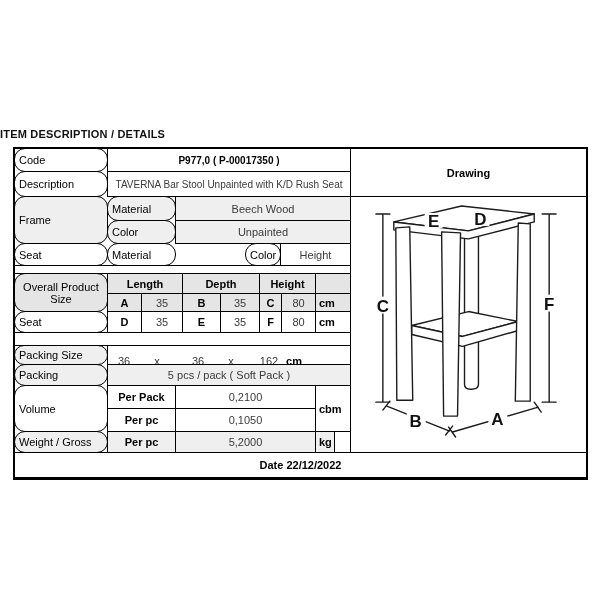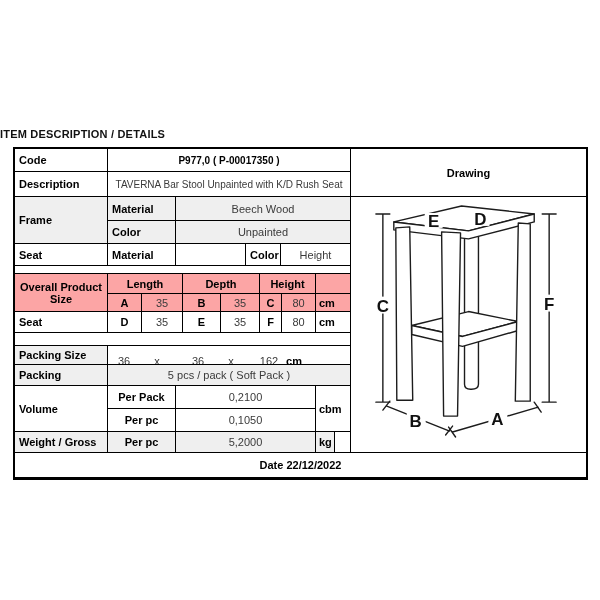--- a/index.html
+++ b/index.html
@@ -2,26 +2,26 @@
 <html><head>
 <meta charset="utf-8">
 <style>
   html,body{margin:0;padding:0;background:#fff;}
   #page{position:relative;width:600px;height:600px;background:#ffffff;overflow:hidden;
         font-family:"Liberation Sans",sans-serif;}
   #doc-title{position:absolute;top:128px;left:0;width:600px;
              font-size:11px;font-weight:bold;color:#111;letter-spacing:.2px;}
   .cell{position:absolute;box-sizing:border-box;border:1px solid #000;
         display:flex;align-items:center;font-size:11px;color:#000;background:#fff;overflow:hidden;}
-  .lbl{font-weight:bold;padding-left:4px;justify-content:flex-start;}
+  .lbl{font-weight:normal;padding-left:4px;justify-content:flex-start;border-radius:11px;}
   .val{justify-content:center;color:#3a3a3a;font-weight:normal;}
   .valb{justify-content:center;font-weight:bold;}
   .unit{font-weight:bold;padding-left:3px;justify-content:flex-start;}
   .grey{background:#efefef;}
-  .yellow{background:#fca5a5;}
+  .yellow{background:#e5e5e5;}
   .ctr{justify-content:center;text-align:center;padding-left:0;}
   .small{font-size:10px;}
   #outer-frame{position:absolute;left:13px;top:147px;width:575px;height:333px;
                box-sizing:border-box;border:2px solid #000;pointer-events:none;}
   .ps-span{position:absolute;top:0;height:100%;display:flex;align-items:center;
            transform:translateX(-50%);color:#3a3a3a;}
   .ps-span.b{font-weight:bold;color:#000;}
   #drawing-cell{padding:0;}
   #drawing-cell svg{display:block;width:100%;height:100%;}
 </style>

